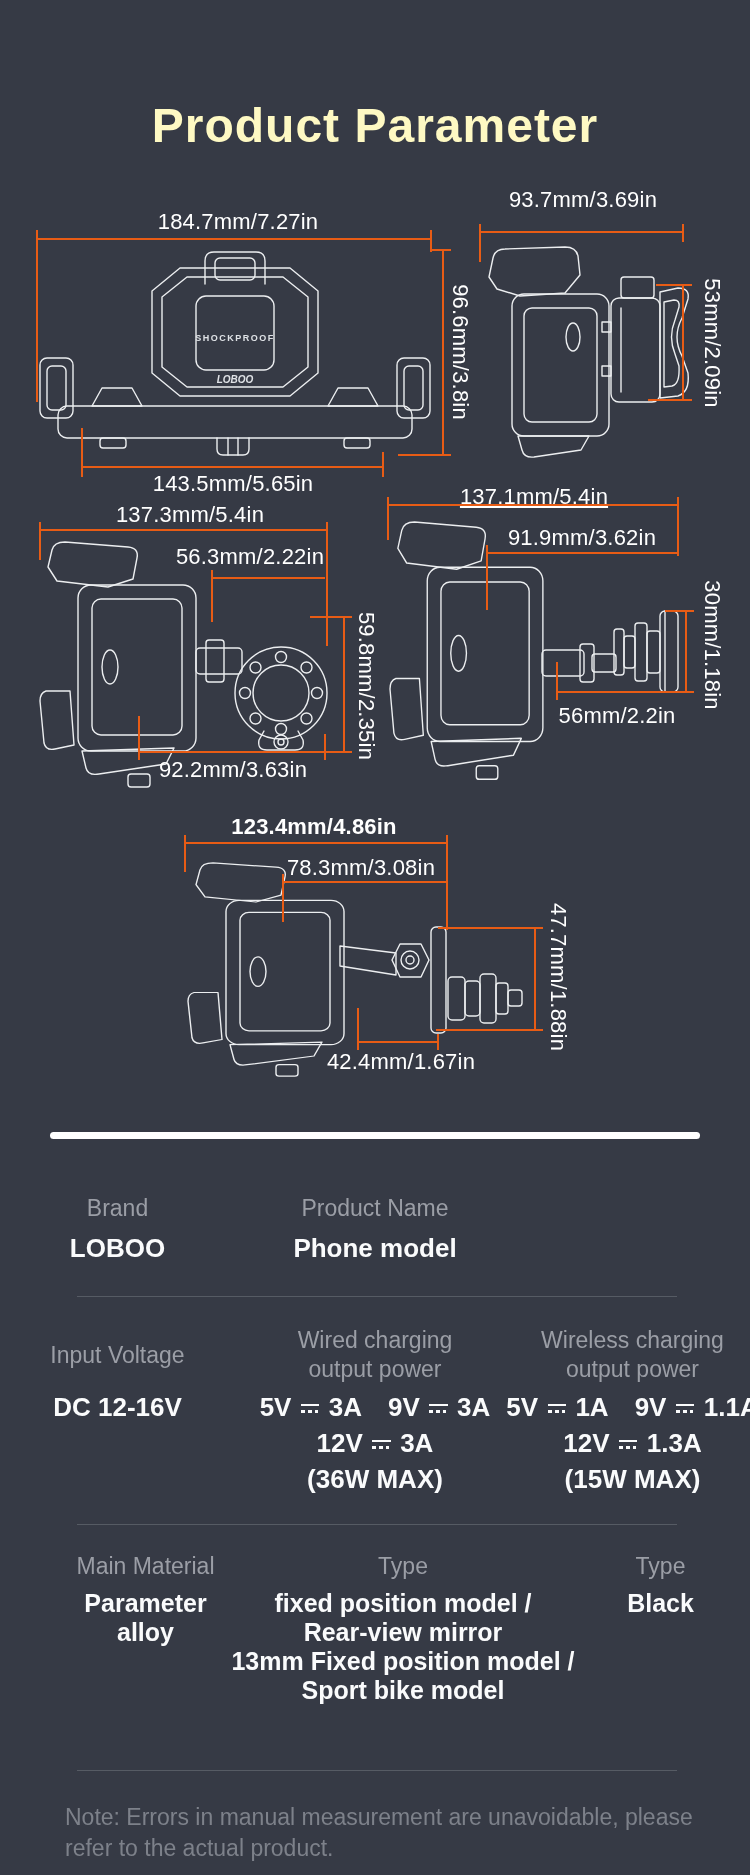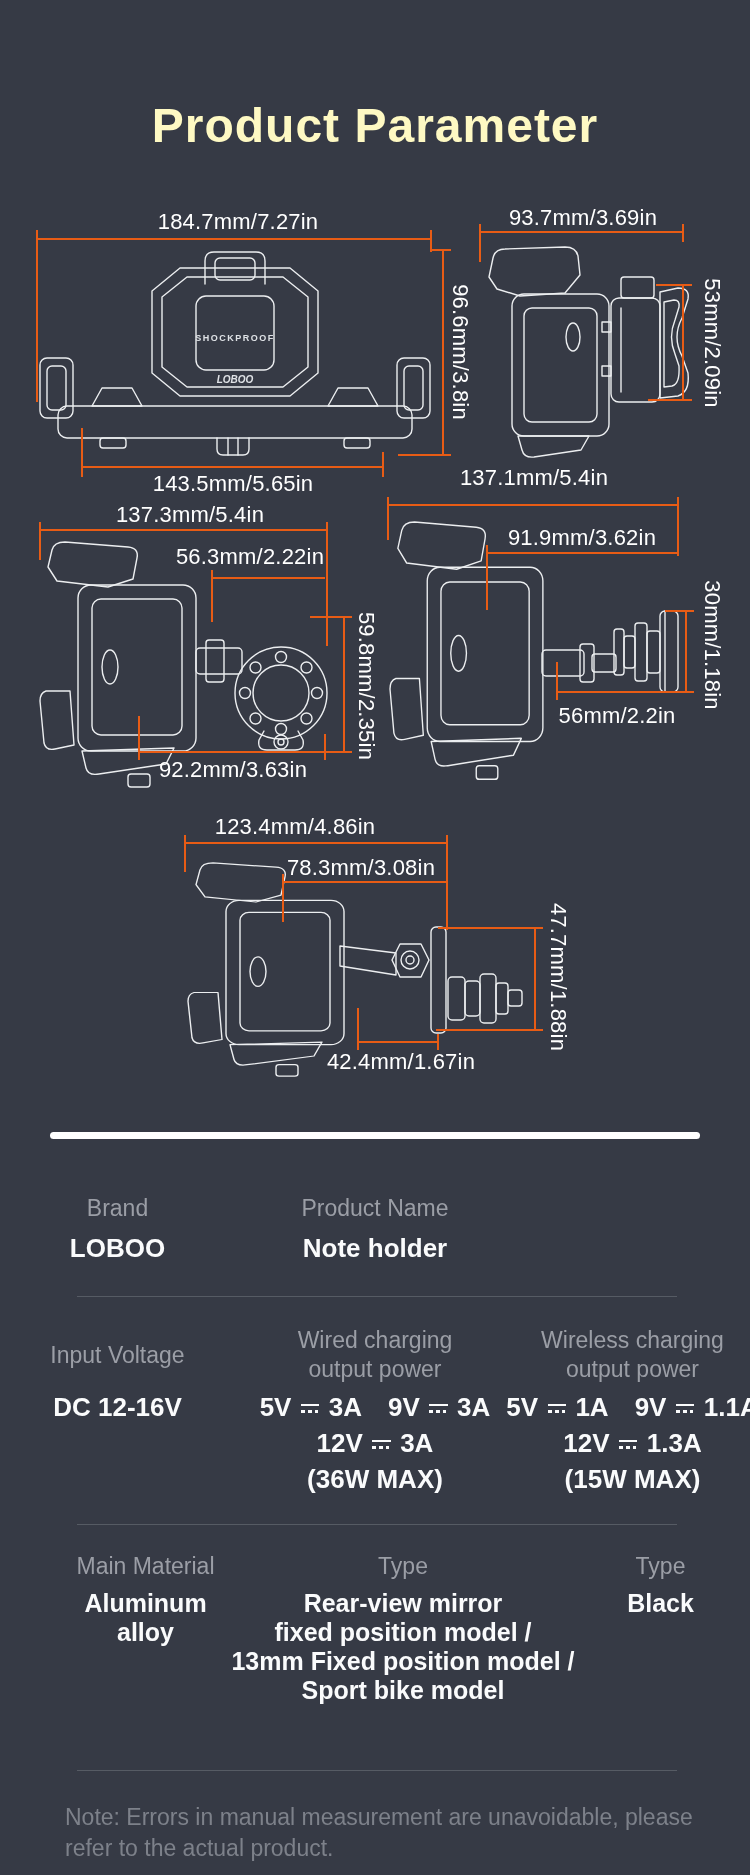--- a/index.html
+++ b/index.html
@@ -216,45 +216,45 @@
         <path d="M436,1030 L543,1030"></path>
       <path d="M358,1008 L358,1050"></path>
         <path d="M358,1042 L438,1042"></path>
         <path d="M438,1034 L438,1050"></path>
     </g>
   </svg>
 
   <div class="dim" style="left:238px; top:222px;">184.7mm/7.27in</div>
   <div class="dim v" style="left:460px; top:352px;">96.6mm/3.8in</div>
   <div class="dim" style="left:233px; top:484px;">143.5mm/5.65in</div>
-  <div class="dim" style="left:583px; top:218px;">93.7mm/3.69in</div>
+  <div class="dim" style="left:583px; top:200px;">93.7mm/3.69in</div>
   <div class="dim v" style="left:712px; top:343px;">53mm/2.09in</div>
   <div class="dim" style="left:190px; top:515px;">137.3mm/5.4in</div>
   <div class="dim" style="left:250px; top:557px;">56.3mm/2.22in</div>
   <div class="dim v" style="left:366px; top:686px;">59.8mm/2.35in</div>
   <div class="dim" style="left:233px; top:770px;">92.2mm/3.63in</div>
-  <div class="dim" style="left:534px; top:478px;">137.1mm/5.4in</div>
+  <div class="dim" style="left:534px; top:497px;text-decoration:underline;">137.1mm/5.4in</div>
   <div class="dim" style="left:582px; top:538px;">91.9mm/3.62in</div>
   <div class="dim v" style="left:712px; top:645px;">30mm/1.18in</div>
   <div class="dim" style="left:617px; top:716px;">56mm/2.2in</div>
-  <div class="dim" style="left:295px; top:827px;">123.4mm/4.86in</div>
+  <div class="dim" style="left:314px; top:827px;font-weight:bold;">123.4mm/4.86in</div>
   <div class="dim" style="left:361px; top:868px;">78.3mm/3.08in</div>
   <div class="dim v" style="left:558px; top:977px;">47.7mm/1.88in</div>
   <div class="dim" style="left:401px; top:1062px;">42.4mm/1.67in</div>
 
   <div class="divider-thick"></div>
 
   <div class="row rowA" style="top:1195px;">
     <div class="cell">
       <div class="spec-label">Brand</div>
       <div class="spec-value">LOBOO</div>
     </div>
     <div class="cell">
       <div class="spec-label">Product Name</div>
-      <div class="spec-value">Note holder</div>
+      <div class="spec-value">Phone model</div>
     </div>
   </div>
 
   <div class="divider-thin" style="top:1296px;"></div>
 
   <div class="row rowB" style="top:1326px;">
     <div class="cell">
       <div class="lblwrap">
         <div class="spec-label">Input Voltage</div>
       </div>
@@ -285,29 +285,29 @@
       </div>
     </div>
   </div>
 
   <div class="divider-thin" style="top:1524px;"></div>
 
   <div class="row rowC" style="top:1553px;padding-left:28px;">
     <div class="cell">
       <div class="spec-label">Main Material</div>
       <div class="vals">
-        <div class="spec-value vline">Aluminum</div>
+        <div class="spec-value vline">Parameter</div>
         <div class="spec-value vline">alloy</div>
       </div>
     </div>
     <div class="cell">
       <div class="spec-label">Type</div>
       <div class="vals">
+        <div class="spec-value vline">fixed position model /</div>
         <div class="spec-value vline">Rear-view mirror</div>
-        <div class="spec-value vline">fixed position model /</div>
         <div class="spec-value vline">13mm Fixed position model /</div>
         <div class="spec-value vline">Sport bike model</div>
       </div>
     </div>
     <div class="cell">
       <div class="spec-label">Type</div>
       <div class="vals">
         <div class="spec-value vline">Black</div>
       </div>
     </div>

